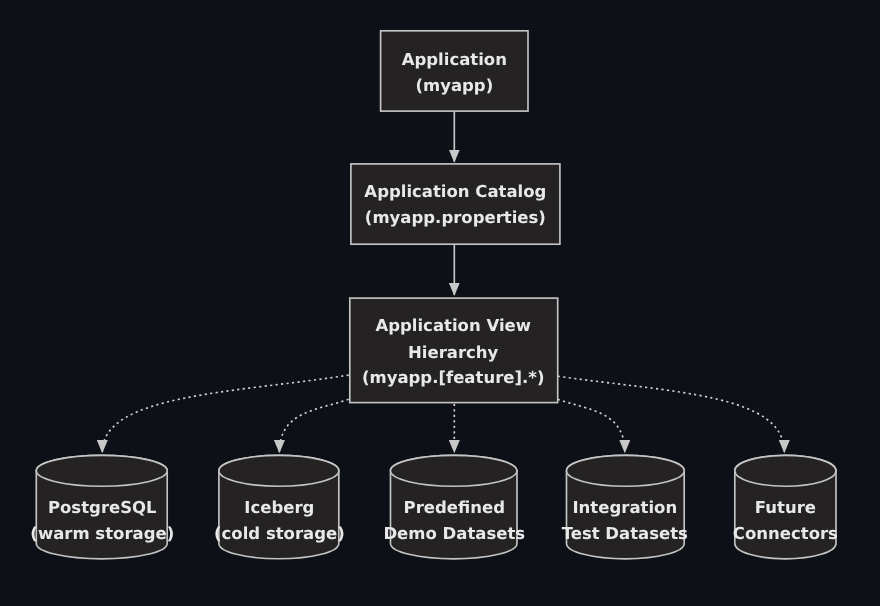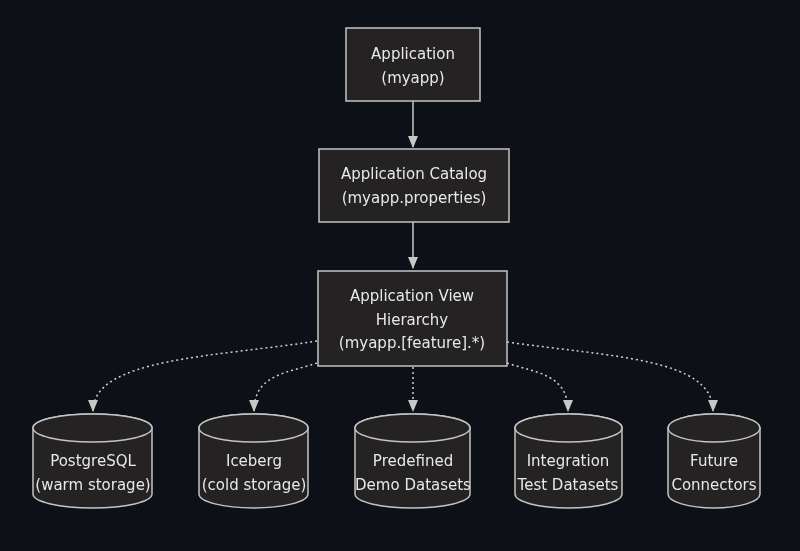--- a/index.html
+++ b/index.html
@@ -6,20 +6,21 @@
     margin: 0;
     padding: 0;
     background: #0d1117;
   }
   .canvas {
     position: relative;
     width: 644px;
     height: 551px;
     background: #0d1117;
     font-family: "DejaVu Sans", "Liberation Sans", sans-serif;
+    font-weight: bold;
   }
   svg { display: block; }
   .node-shape {
     fill: #242222;
     stroke: #c4c4c4;
     stroke-width: 1.5;
   }
   .node-label {
     fill: #e8e8e8;
     font-family: "DejaVu Sans", "Liberation Sans", sans-serif;

